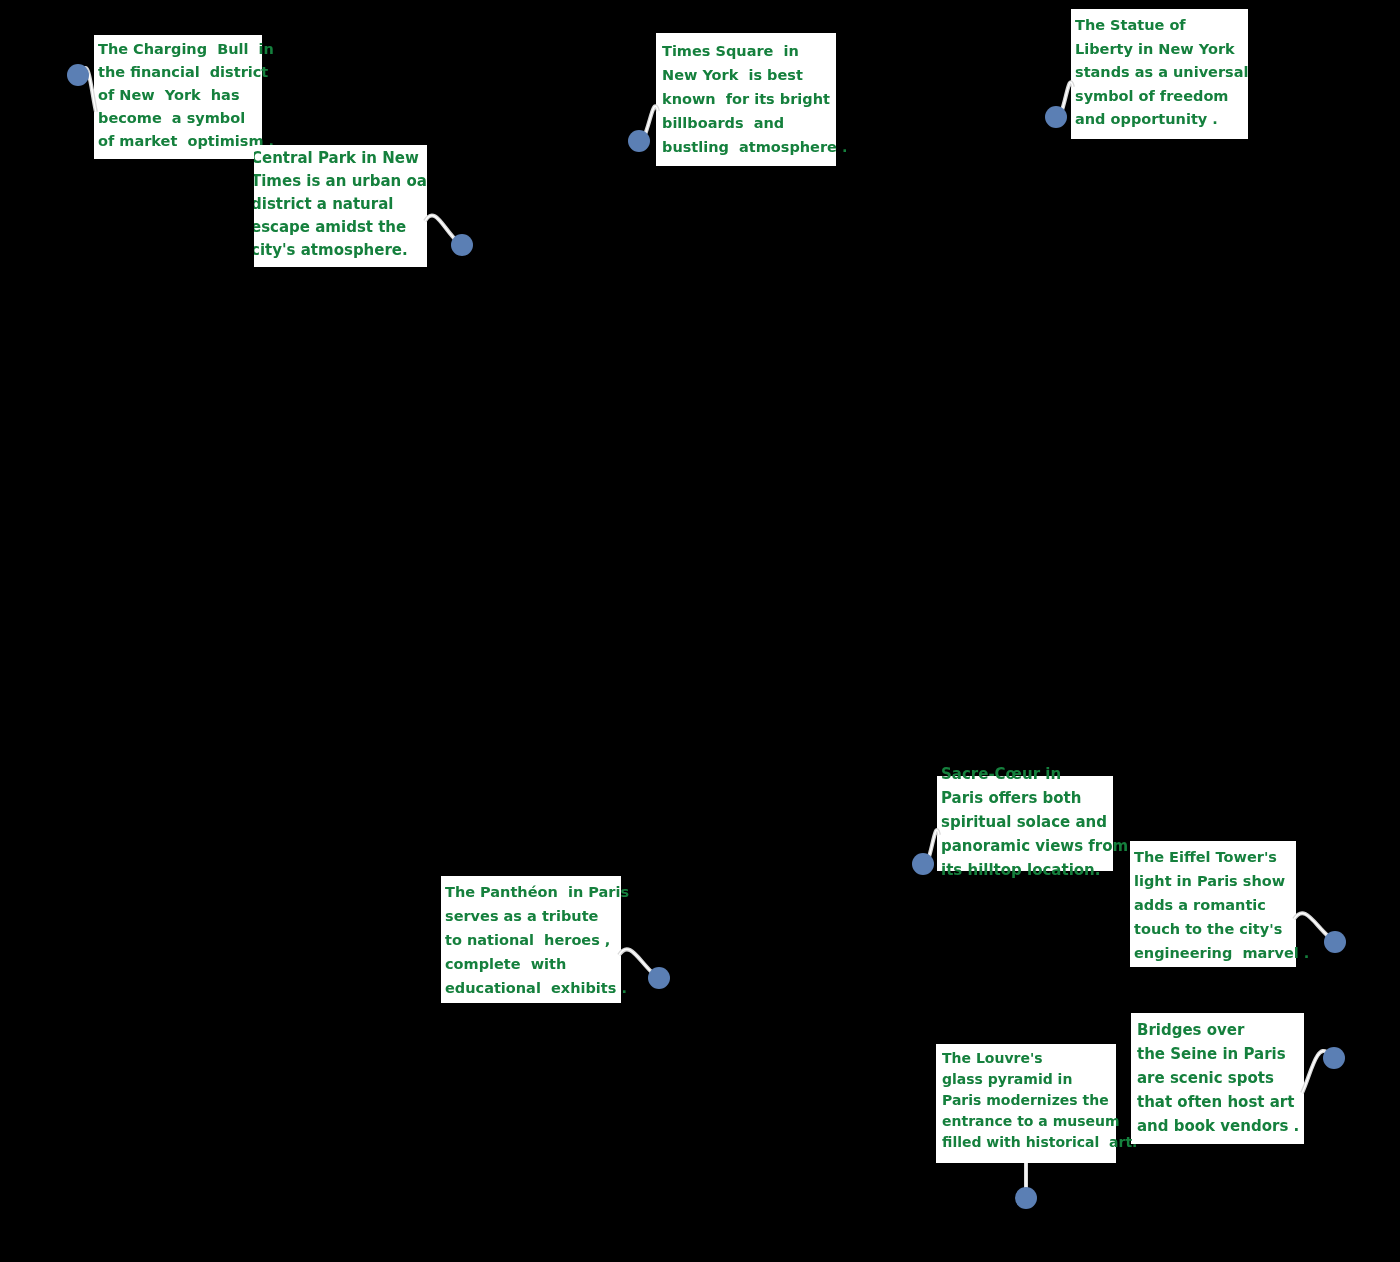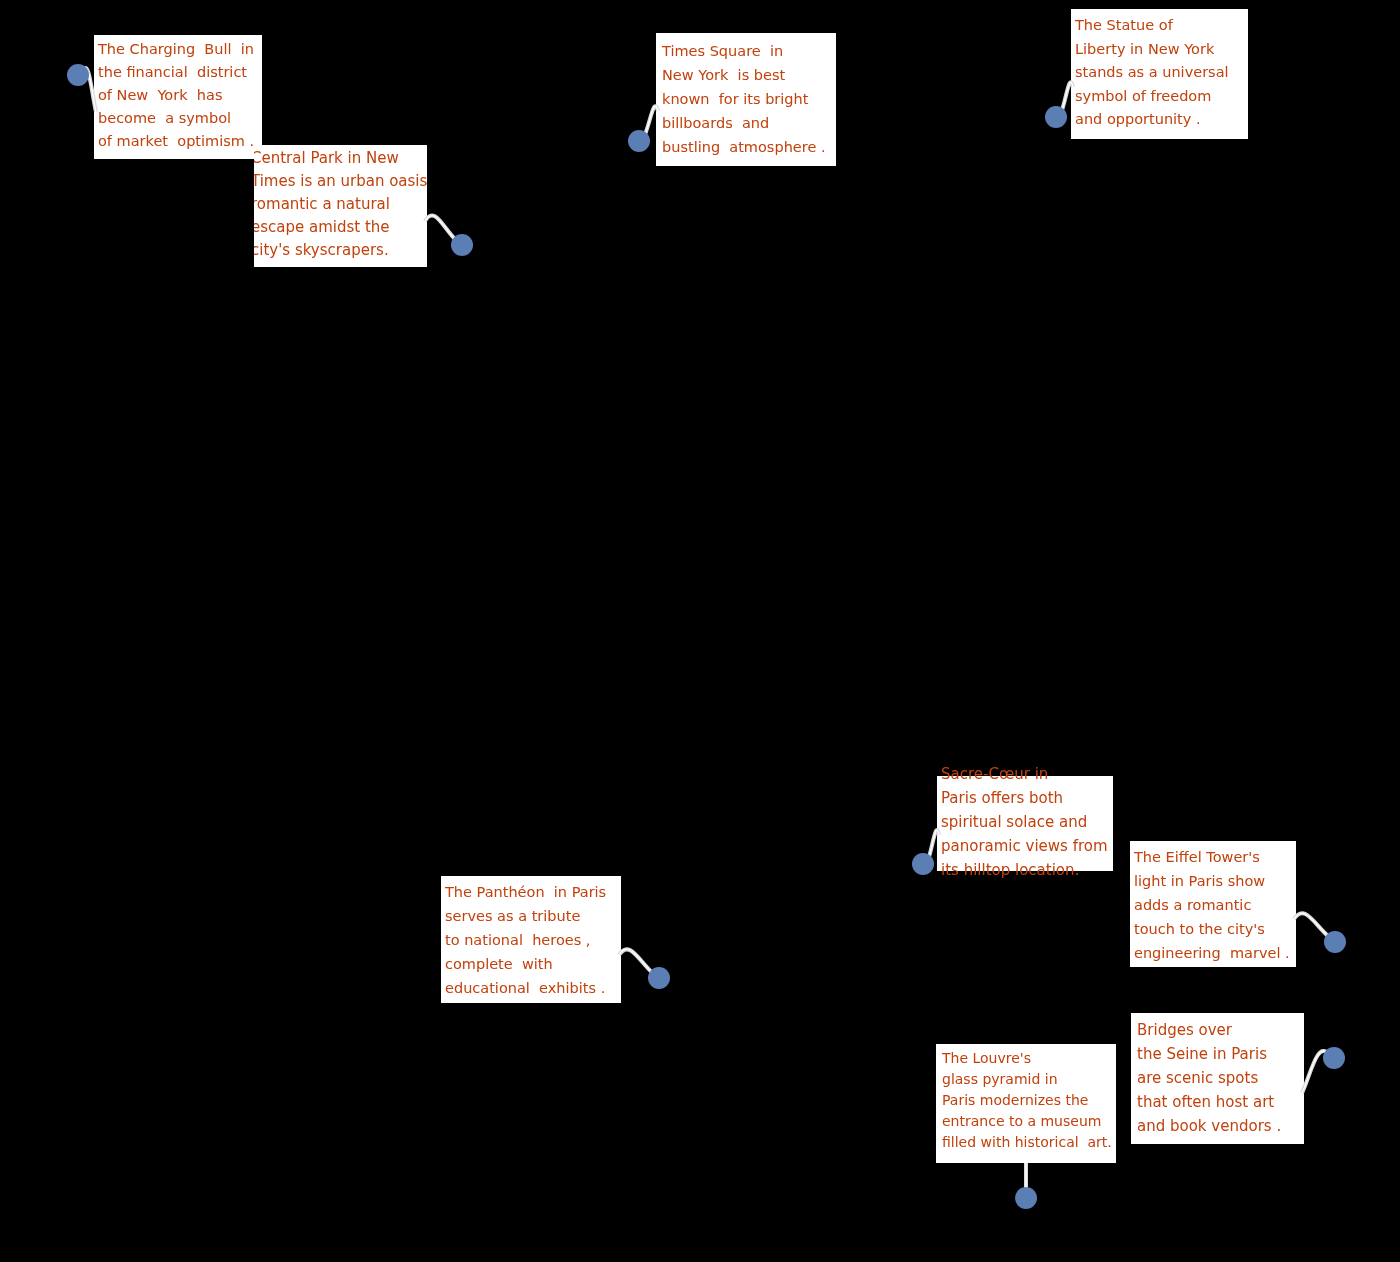--- a/index.html
+++ b/index.html
@@ -21,21 +21,22 @@
     background: #ffffff;
     color: #1a1a1a;
     box-sizing: border-box;
     white-space: pre;
     overflow: visible;
     z-index: 3;
   }
   .label-text {
     display: block;
     white-space: pre;
-    color: #c2410c;
+    color: #15803d;
+    font-weight: bold;
   }
   .marker-dot {
     position: absolute;
     width: 22px;
     height: 22px;
     border-radius: 50%;
     background: #5b7fb4;
     z-index: 5;
   }
   .connector {
@@ -74,23 +75,23 @@
     <div class="connector" style="left: 417px; top: 206.64px;"><svg width="50" height="48.360000000000014" viewBox="0 0 50 48.360000000000014">
         <path d="M 40 34.360000000000014 C 25.6 20.360000000000014, 17.6 -2, 8 14"></path>
         <path d="M 40 34.360000000000014 C 25.6 20.360000000000014, 17.6 -2, 8 14" class="inner"></path>
       </svg></div>
     <div class="clipbox" style="left: 254px; top: 145px; width: 173px; height: 155px; background: transparent;">
       <div style="position: absolute; left: 0px; top: 0px; width: 173px; height: 122px; background: rgb(255, 255, 255);"></div>
       <div style="position: absolute; left: 0px; top: 0px; width: 173px;">
         <div style="position: absolute; left: -3px; top: 2px; font-size: 15px; line-height: 23px; color: rgb(26, 26, 26);">
           <span class="label-text">Central Park in New</span>
           <span class="label-text">Times is an urban oasis,</span>
-          <span class="label-text">romantic a natural</span>
+          <span class="label-text">district a natural</span>
           <span class="label-text">escape amidst the</span>
-          <span class="label-text">city's skyscrapers.</span>
+          <span class="label-text">city's atmosphere.</span>
         </div>
       </div>
     </div>
     <div class="marker-dot" style="left: 451px; top: 234px; background: rgb(91, 127, 180);"></div>
     <div class="connector" style="left: 636px; top: 97px;"><svg width="32" height="54" viewBox="0 0 32 54">
         <path d="M 8 40 C 14.3 26, 17.799999999999997 -2, 22 14"></path>
         <path d="M 8 40 C 14.3 26, 17.799999999999997 -2, 22 14" class="inner"></path>
       </svg></div>
     <div class="label-box" style="left: 656px; top: 33px; width: 180px; height: 133px; background: rgb(255, 255, 255);"><div style="position: absolute; left: 6px; top: 6px; font-size: 14.5px; line-height: 24px; color: rgb(26, 26, 26);"><span class="label-text">Times Square  in</span><span class="label-text">New York  is best</span><span class="label-text">known  for its bright</span><span class="label-text">billboards  and</span><span class="label-text">bustling  atmosphere .</span></div></div>
     <div class="marker-dot" style="left: 628px; top: 130px; background: rgb(91, 127, 180);"></div>

